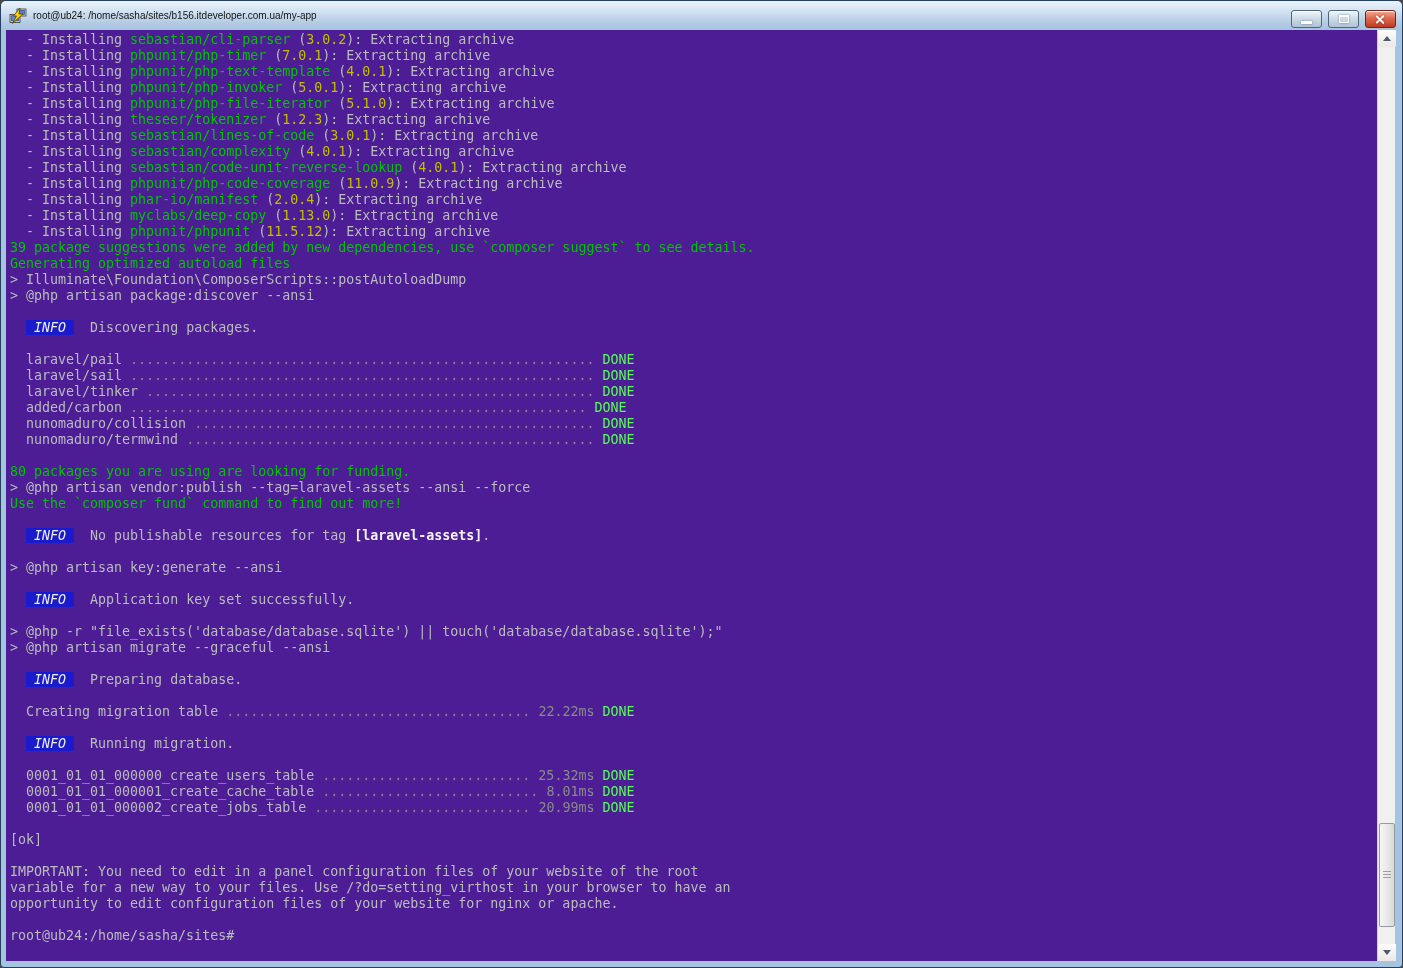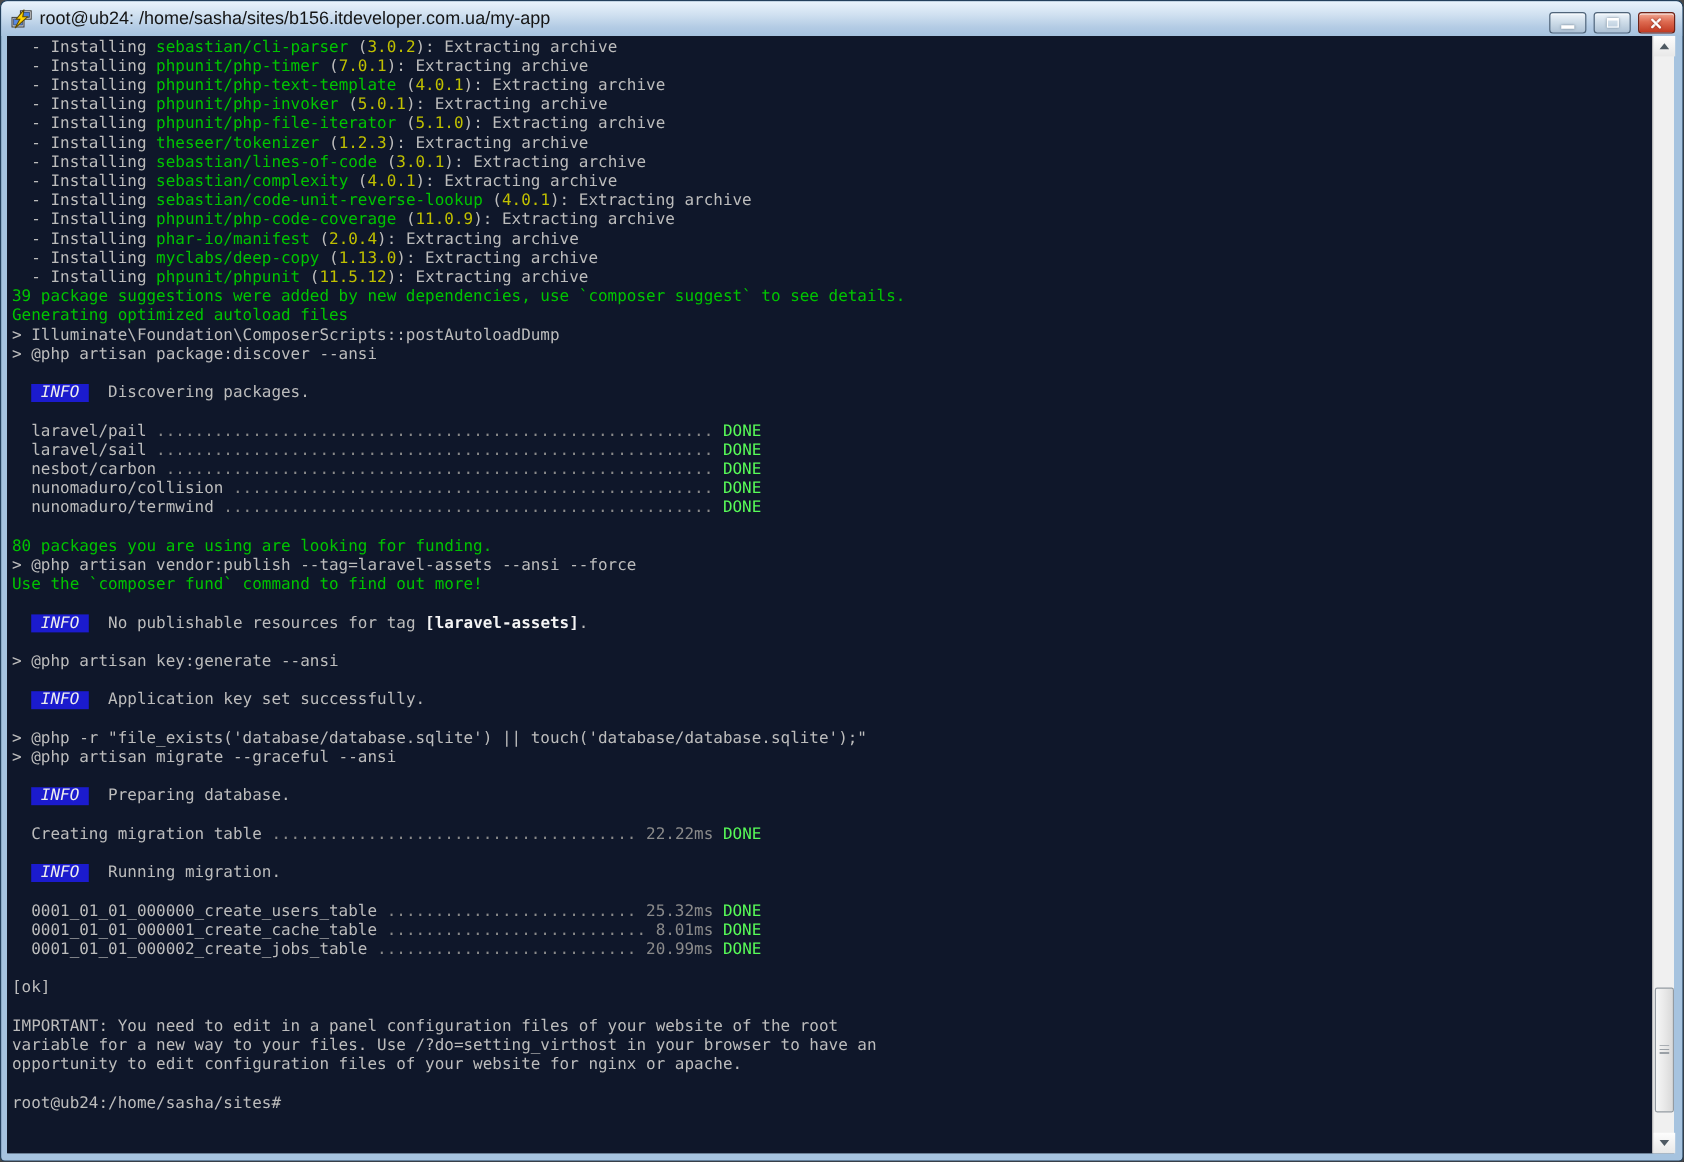--- a/index.html
+++ b/index.html
@@ -9,21 +9,21 @@
     background:#a6c3df;border:1px solid #24405c;
     border-radius:6px 6px 4px 4px;overflow:hidden;
     font-family:"Liberation Sans", sans-serif;
   }
   .titlebar{
     height:29px;display:flex;align-items:center;padding:0 6px 0 8px;
     background:linear-gradient(#eaf3fc,#cfe0f0 40%,#b3cbe4 75%,#a6c3df);
     position:relative;
   }
   .app-icon{width:18px;height:16px;margin-right:6px;display:inline-flex;}
-  .title-text{font-size:15px;color:#141414;white-space:nowrap;}
+  .title-text{font-size:10px;color:#141414;white-space:nowrap;}
   .winbtns{position:absolute;right:6px;top:9px;display:flex;gap:6px;}
   .wbtn{
     width:31px;height:18px;border:1px solid #50657a;border-radius:3px;
     background:linear-gradient(#eef5fb,#cfdde9 45%,#aec2d5);
     box-shadow:inset 0 1px 0 rgba(255,255,255,.85);
     display:flex;align-items:center;justify-content:center;cursor:pointer;
   }
   .wbtn.close{
     background:linear-gradient(#f2ab97,#dd6a50 45%,#c13a22);
     border-color:#6e2318;
@@ -36,21 +36,21 @@
     background:#fff;border-radius:1px;box-shadow:0 0 2px rgba(90,10,0,.6);
   }
   .glyph-x::before{transform:rotate(45deg);}
   .glyph-x::after{transform:rotate(-45deg);}
 
   .client{
     position:absolute;top:29px;left:5px;right:7px;bottom:6px;
     display:flex;background:#000;
   }
   .terminal{
-    flex:1;overflow:hidden;background:#0f172a;
+    flex:1;overflow:hidden;background:#4c1d95;
     padding:2px 0 0 4px;
     font-family:"DejaVu Sans Mono","Liberation Mono",monospace;
     font-size:13.3px;line-height:16px;
   }
   .tl{white-space:pre;height:16px;}
   .seg-w{color:#bcbcbc;}
   .seg-W{color:#f4f4f4;font-weight:bold;}
   .seg-g{color:#00c400;}
   .seg-G{color:#58fb58;}
   .seg-y{color:#c0c000;}
@@ -125,21 +125,22 @@
         <div class="tl"><span class="seg-w">  - Installing </span><span class="seg-g">phpunit/phpunit</span><span class="seg-w"> (</span><span class="seg-y">11.5.12</span><span class="seg-w">): Extracting archive</span></div>
         <div class="tl"><span class="seg-g">39 package suggestions were added by new dependencies, use `composer suggest` to see details.</span></div>
         <div class="tl"><span class="seg-g">Generating optimized autoload files</span></div>
         <div class="tl"><span class="seg-w">&gt; Illuminate\Foundation\ComposerScripts::postAutoloadDump</span></div>
         <div class="tl"><span class="seg-w">&gt; @php artisan package:discover --ansi</span></div>
         <div class="tl"></div>
         <div class="tl"><span class="seg-w">  </span><span class="seg-i"> INFO </span><span class="seg-w">  Discovering packages.</span></div>
         <div class="tl"></div>
         <div class="tl"><span class="seg-w">  laravel/pail </span><span class="seg-d">..........................................................</span><span class="seg-w"> </span><span class="seg-G">DONE</span></div>
         <div class="tl"><span class="seg-w">  laravel/sail </span><span class="seg-d">..........................................................</span><span class="seg-w"> </span><span class="seg-G">DONE</span></div>
-        <div class="tl"><span class="seg-w">  nesbot/carbon </span><span class="seg-d">.........................................................</span><span class="seg-w"> </span><span class="seg-G">DONE</span></div>
+        <div class="tl"><span class="seg-w">  laravel/tinker </span><span class="seg-d">........................................................</span><span class="seg-w"> </span><span class="seg-G">DONE</span></div>
+        <div class="tl"><span class="seg-w">  added/carbon </span><span class="seg-d">.........................................................</span><span class="seg-w"> </span><span class="seg-G">DONE</span></div>
         <div class="tl"><span class="seg-w">  nunomaduro/collision </span><span class="seg-d">..................................................</span><span class="seg-w"> </span><span class="seg-G">DONE</span></div>
         <div class="tl"><span class="seg-w">  nunomaduro/termwind </span><span class="seg-d">...................................................</span><span class="seg-w"> </span><span class="seg-G">DONE</span></div>
         <div class="tl"></div>
         <div class="tl"><span class="seg-g">80 packages you are using are looking for funding.</span></div>
         <div class="tl"><span class="seg-w">&gt; @php artisan vendor:publish --tag=laravel-assets --ansi --force</span></div>
         <div class="tl"><span class="seg-g">Use the `composer fund` command to find out more!</span></div>
         <div class="tl"></div>
         <div class="tl"><span class="seg-w">  </span><span class="seg-i"> INFO </span><span class="seg-w">  No publishable resources for tag </span><span class="seg-W">[laravel-assets]</span><span class="seg-w">.</span></div>
         <div class="tl"></div>
         <div class="tl"><span class="seg-w">&gt; @php artisan key:generate --ansi</span></div>

